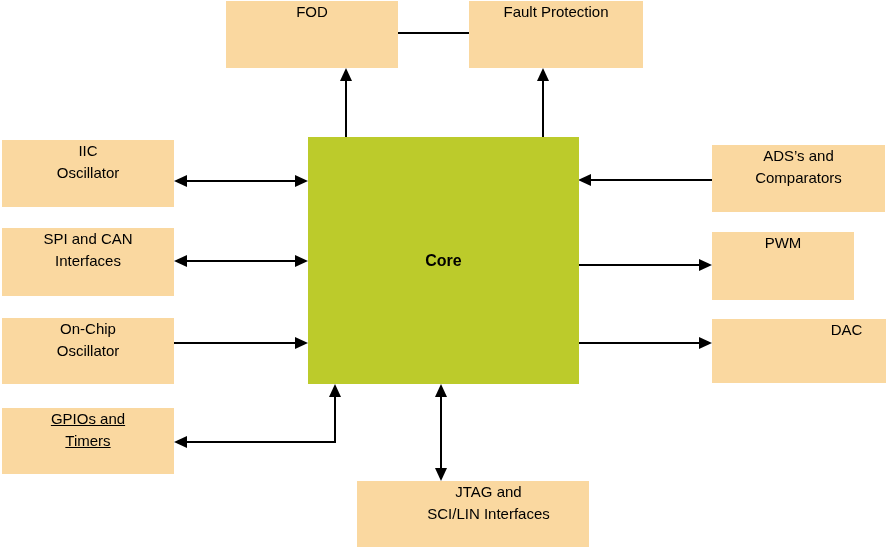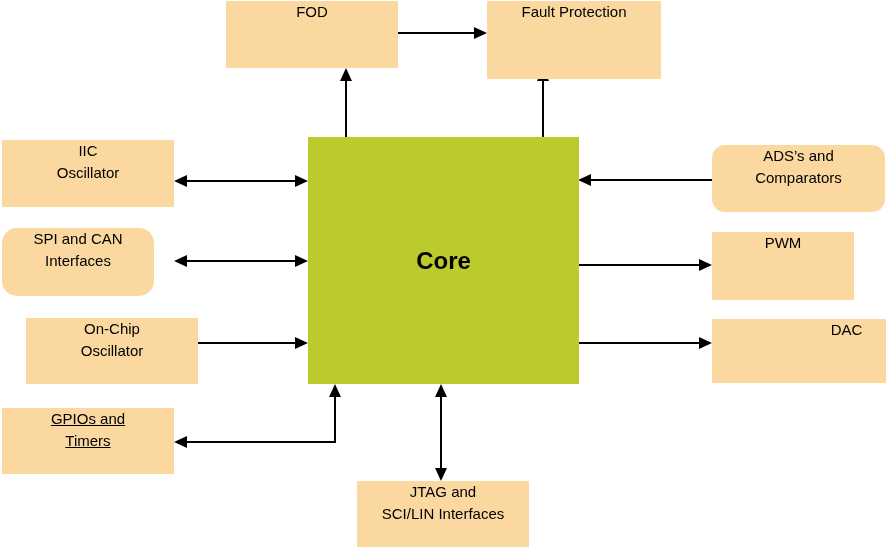--- a/index.html
+++ b/index.html
@@ -25,33 +25,33 @@
     color:var(--text);
     font-size:15px;line-height:22px;
     white-space:pre-line;
   }
   .core{
     position:absolute;
     background:var(--core-fill);
     display:flex;align-items:center;justify-content:center;
     text-align:center;
     color:var(--text);
-    font-size:24px;font-weight:bold;
+    font-size:16px;font-weight:bold;
   }
   
   .b-fod   {left:226px;top:1px;  width:172px;height:67px;}
-  .b-fault {left:487px;top:1px;  width:174px;height:78px;}
+  .b-fault {left:469px;top:1px;  width:174px;height:67px;}
   .b-iic   {left:2px;  top:140px;width:172px;height:67px;}
-  .b-spi   {left:2px;  top:228px;width:152px;height:68px;border-radius:15px;}
-  .b-osc   {left:2px;  top:318px;width:172px;height:66px;margin-left:24px;}
+  .b-spi   {left:2px;  top:228px;width:172px;height:68px;}
+  .b-osc   {left:2px;  top:318px;width:172px;height:66px;}
   .b-gpio  {left:2px;  top:408px;width:172px;height:66px;text-decoration:underline;}
-  .b-ads   {left:712px;top:145px;width:173px;height:67px;border-radius:13px;}
+  .b-ads   {left:712px;top:145px;width:173px;height:67px;}
   .b-pwm   {left:712px;top:232px;width:142px;height:68px;}
   .b-dac   {left:712px;top:319px;width:173px;height:64px;padding-left:48px;}
-  .b-jtag  {left:357px;top:481px;width:172px;height:66px;}
+  .b-jtag  {left:357px;top:481px;width:201px;height:66px;padding-left:31px;}
   .core-box{left:308px;top:137px;width:271px;height:247px;}
 </style>
 </head>
 <body>
 
 <div class="diagram">
 
   <svg class="connectors" width="886" height="549" viewBox="0 0 886 549">
       <g>
         <polyline points="398,33 476,33" fill="none" stroke="#000000" stroke-width="2"></polyline>

